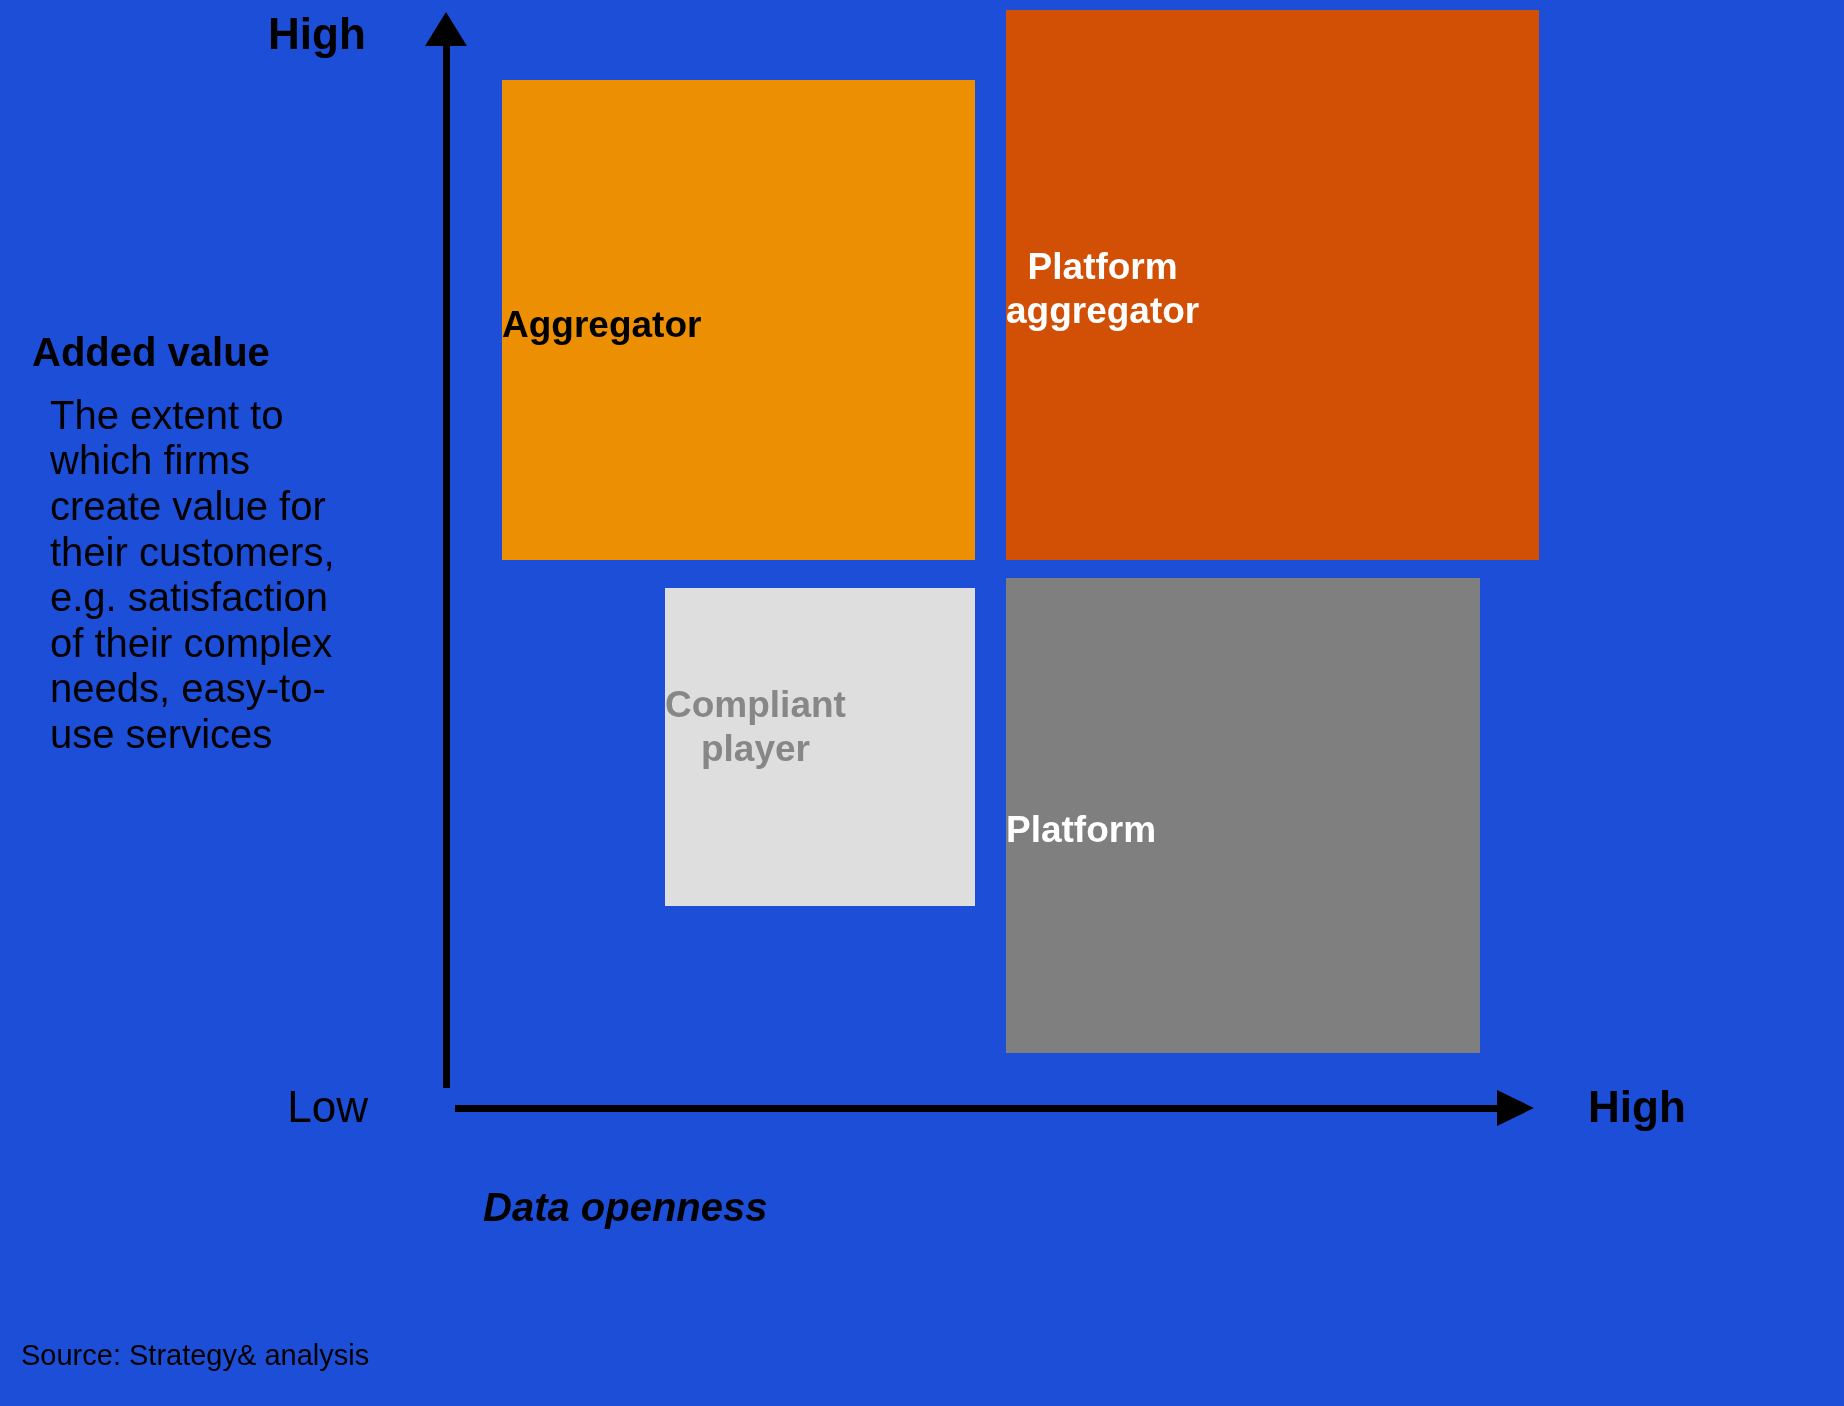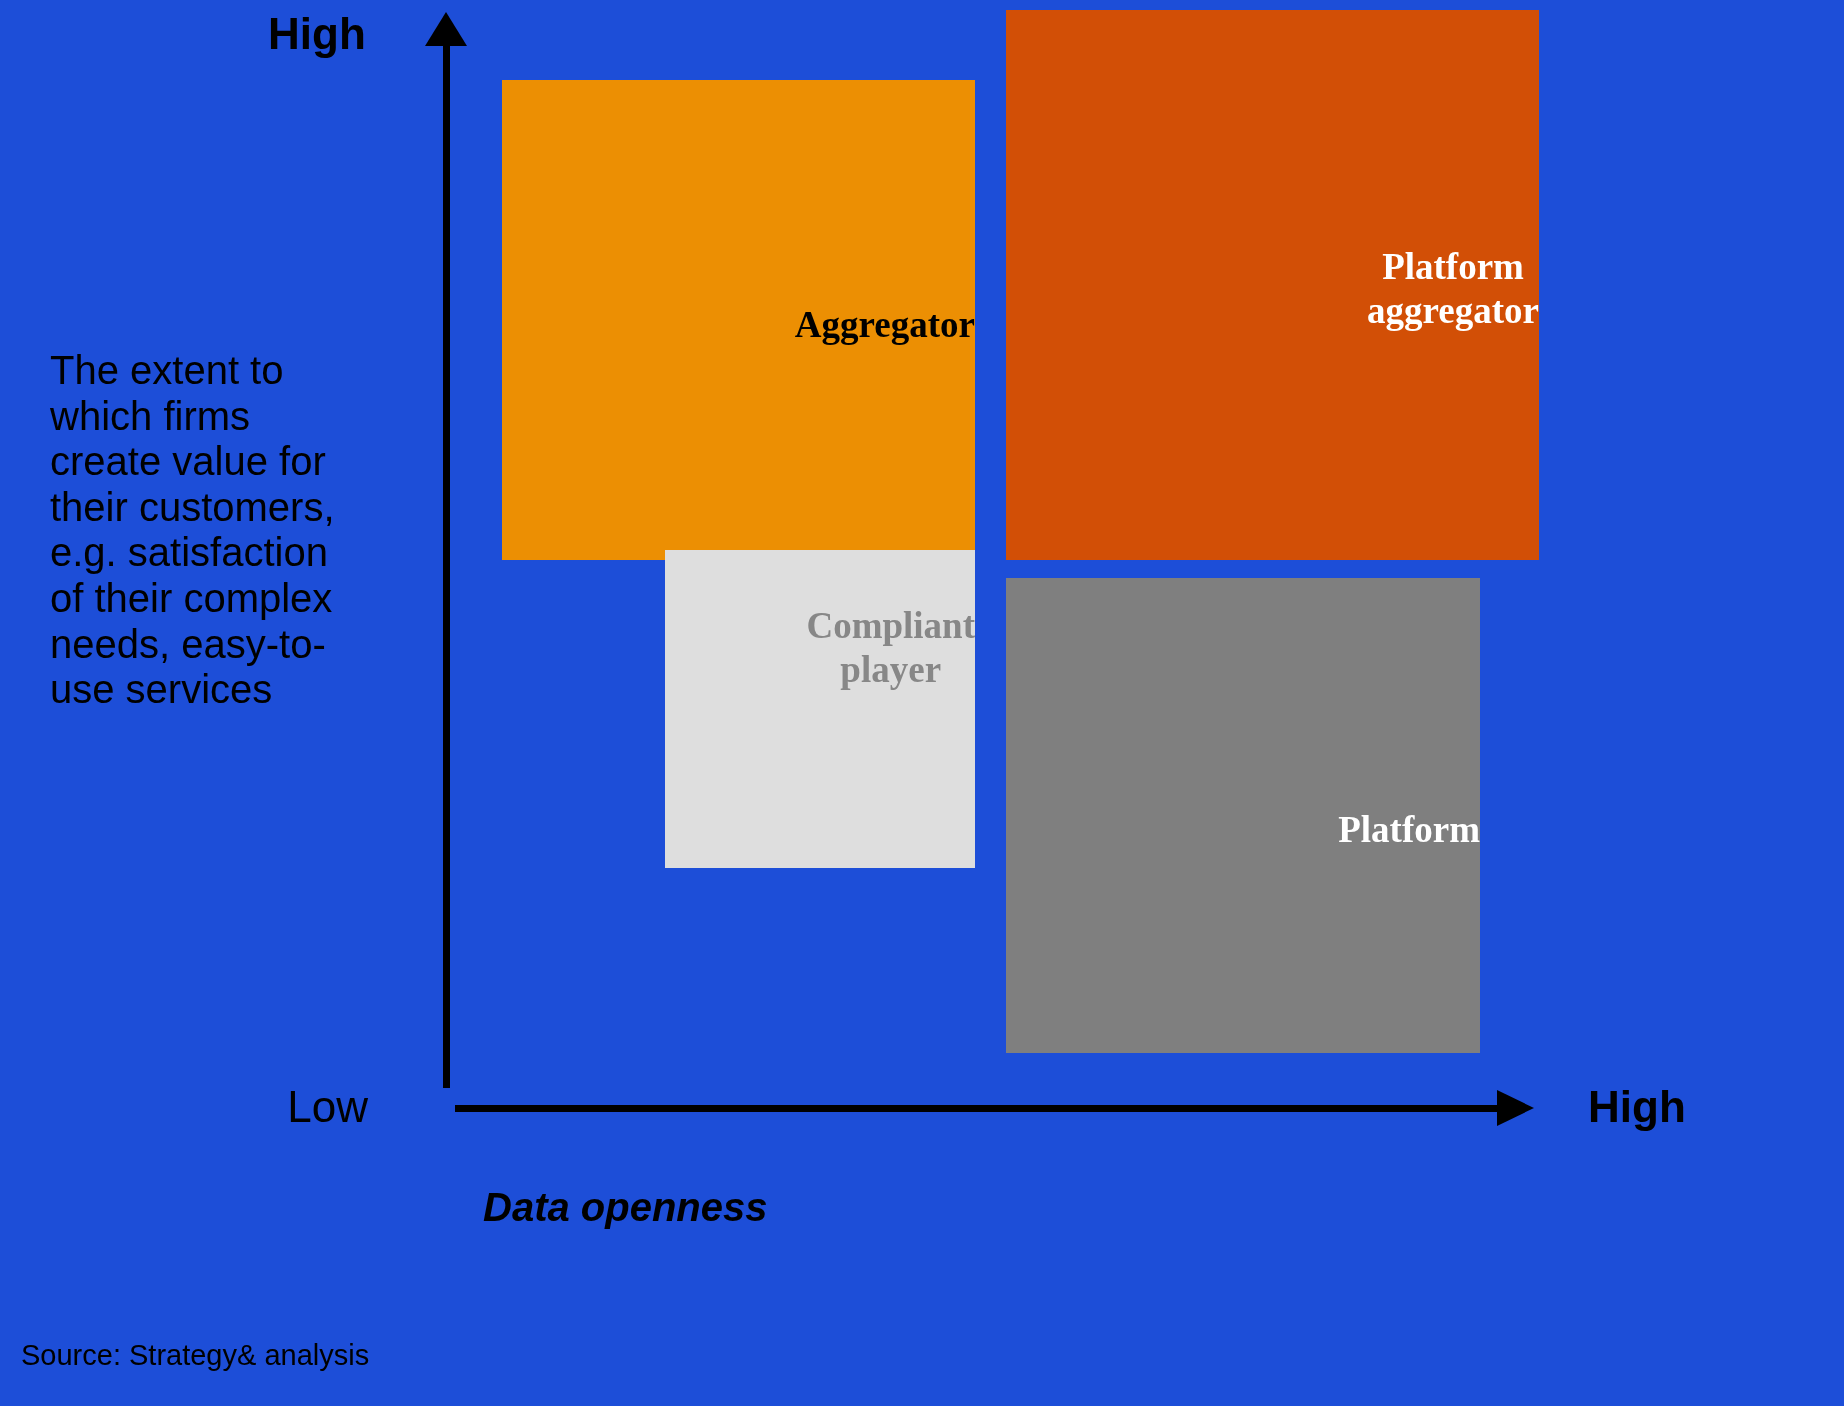--- a/index.html
+++ b/index.html
@@ -87,23 +87,22 @@
     font-weight: 700;
     line-height: 1;
     white-space: nowrap;
   }
 
   
   .quad {
     position: absolute;
     display: flex;
     align-items: center;
-    justify-content: flex-end;
+    justify-content: flex-start;
     box-sizing: border-box;
-    font-family: Liberation Serif, serif;
   }
   .quad-label {
     font-size: 37px;
     font-weight: 700;
     line-height: 1.18;
     text-align: center;
     white-space: pre-line;
   }
 
   .quad-aggregator {
@@ -123,26 +122,26 @@
     width: 533px;
     height: 550px;
     background: #D24F06;
     align-items: flex-start;
     padding-top: 235px;
   }
   .quad-platform-aggregator .quad-label { color: #ffffff; }
 
   .quad-compliant-player {
     left: 665px;
-    top: 550px;
+    top: 588px;
     width: 310px;
     height: 318px;
     background: #DEDEDE;
     align-items: flex-start;
-    padding-top: 54px;
+    padding-top: 95px;
   }
   .quad-compliant-player .quad-label { color: #878787; }
 
   .quad-platform {
     left: 1006px;
     top: 578px;
     width: 474px;
     height: 475px;
     background: #7F7F7F;
     align-items: flex-start;
@@ -229,20 +228,21 @@
   <div class="quad quad-compliant-player">
     <div class="quad-label">Compliant
 player</div>
   </div>
 
   <div class="quad quad-platform">
     <div class="quad-label">Platform</div>
   </div>
 
   <div class="y-caption">
+    <p class="cap-title">Added value</p>
     <p class="cap-body">The extent to which firms create value for their customers, e.g. satisfaction of their complex needs, easy-to-use services</p>
   </div>
 
   <div class="x-caption">
     <p class="cap-title">Data openness</p>
   </div>
 
   <div class="source-note">Source: Strategy&amp; analysis</div>
 
 </div>

